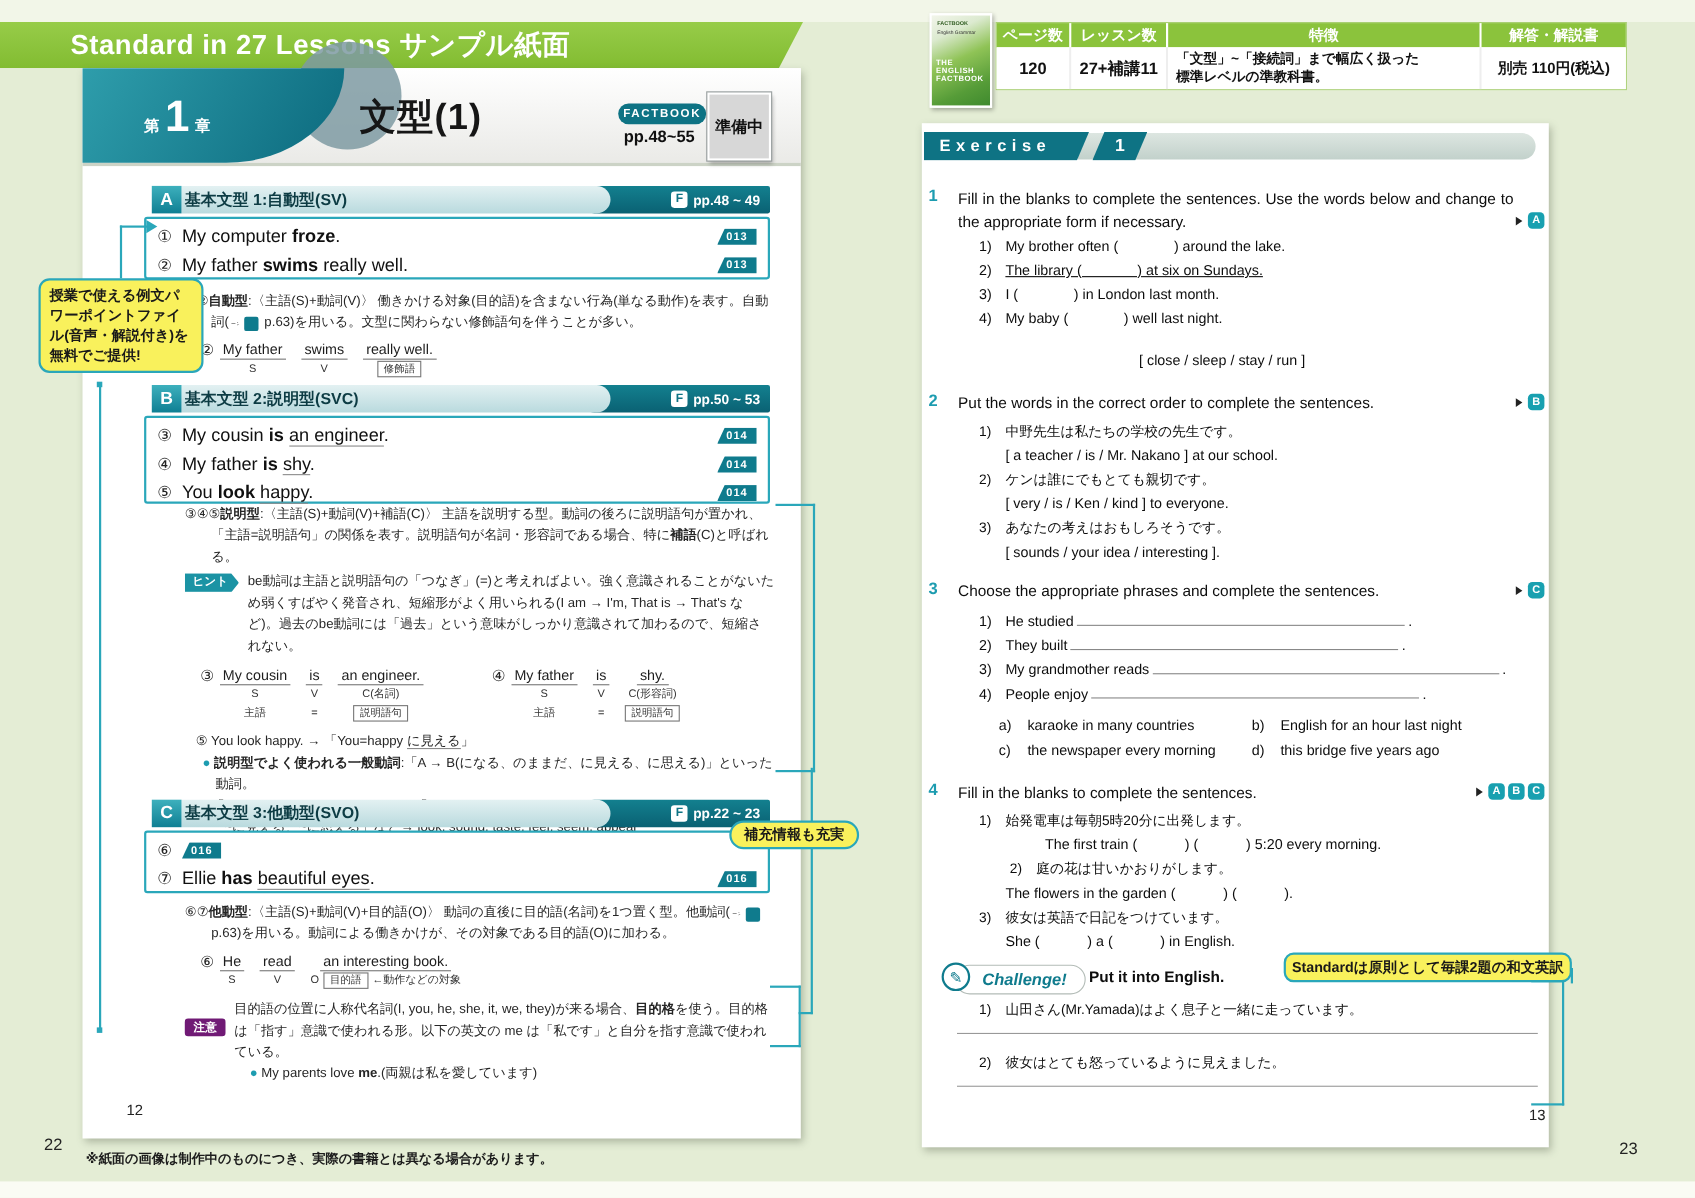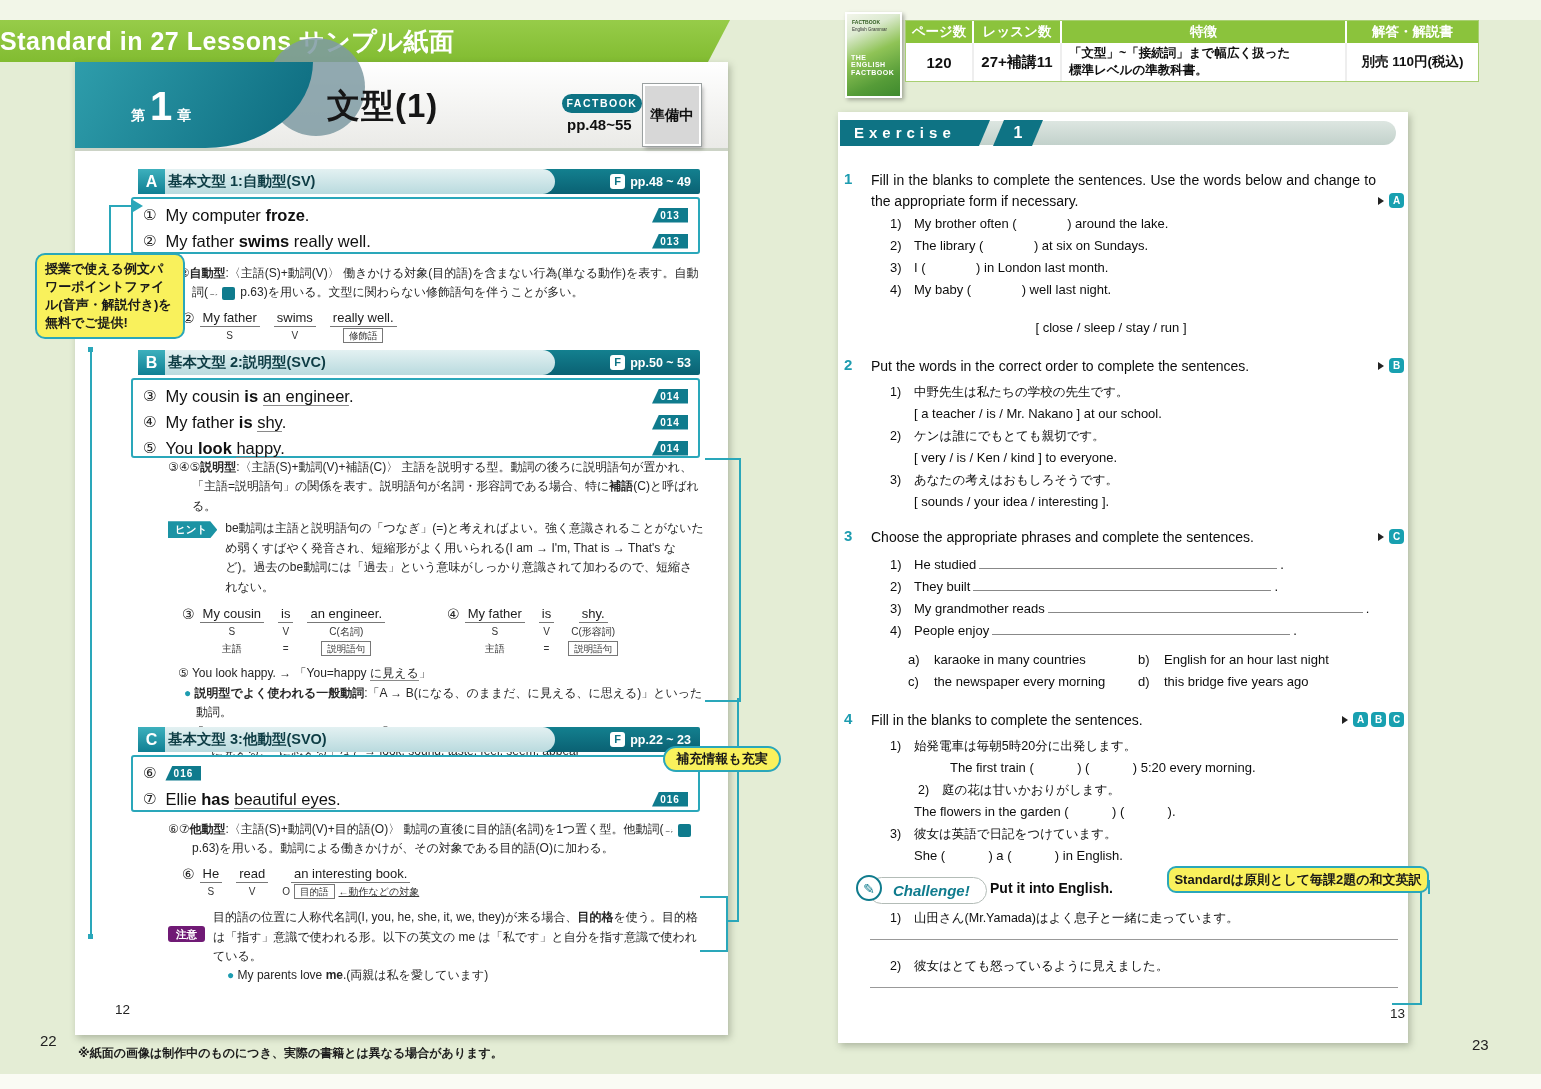--- a/index.html
+++ b/index.html
@@ -5,21 +5,21 @@
   html,body{margin:0;padding:0;}
   body{font-family:"Liberation Sans","DejaVu Sans",sans-serif;background:#e4edd5;}
   .canvas{position:relative;width:1541px;height:1089px;background:#e4edd5;overflow:hidden;}
   .topstrip{position:absolute;left:0;top:0;width:100%;height:20px;background:#f2f6e8;}
   .botstrip{position:absolute;left:0;top:1074px;width:100%;height:15px;background:#fafbf4;}
 
   
   .banner{position:absolute;left:0;top:20px;width:730px;height:42px;
     background:linear-gradient(180deg,#97cc49,#82bc31);
     clip-path:polygon(0 0,100% 0,calc(100% - 22px) 100%,0 100%);
-    color:#fff;font-size:25px;font-weight:bold;line-height:42px;box-sizing:border-box;letter-spacing:.5px;}
+    color:#fff;font-size:25px;font-weight:bold;line-height:42px;padding-left:64px;box-sizing:border-box;letter-spacing:.5px;}
 
   
   .info-table{position:absolute;left:905px;top:20px;width:572px;border:1px solid #a8cf72;background:#fff;}
   .it-row{display:flex;}
   .it-h{background:#8bc33c;color:#fff;font-size:13.5px;font-weight:bold;text-align:center;line-height:22px;height:22px;border-right:2px solid #fff;box-sizing:border-box;}
   .it-c{background:#fff;color:#111;font-weight:bold;text-align:center;border-right:2px solid #eee;box-sizing:border-box;display:flex;flex-direction:column;justify-content:center;height:38px;}
   .w1{width:68px;}.w2{width:88px;}.w3{width:285px;}.w4{width:131px;border-right:none!important;}
   .feat{text-align:left!important;font-size:12.5px;line-height:1.35;padding-left:7px;align-items:flex-start!important;}
   .it-c.v12{font-size:15px;}.it-c.v4{font-size:13.5px;}
 
@@ -76,21 +76,21 @@
   .hintbadge{flex-shrink:0;height:17px;line-height:17px;background:#1b93a4;color:#fff;font-size:10.5px;font-weight:bold;padding:0 10px 0 7px;clip-path:polygon(0 0,calc(100% - 7px) 0,100% 50%,calc(100% - 7px) 100%,0 100%);margin-top:2px;}
   .cautbadge{flex-shrink:0;height:16px;line-height:16px;background:#701a75;color:#fff;font-size:10.5px;font-weight:bold;padding:0 8px;border-radius:3px;margin-top:18px;}
   .htext{flex:1;}
   .diag{margin:6px 0 2px 14px;display:flex;align-items:flex-start;}
   .diag2{display:flex;gap:48px;margin:8px 0 2px 14px;}
   .dcirc{font-size:14px;margin-right:5px;line-height:18px;}
   .dgroup{display:inline-flex;flex-direction:column;align-items:center;margin-right:14px;}
   .dword{font-size:13px;color:#1c1c1c;border-bottom:1px solid #777;padding:0 3px;white-space:nowrap;line-height:17px;}
   .drow{display:flex;align-items:center;gap:4px;font-size:10px;color:#333;margin-top:1px;}
   .dbox{border:1px solid #777;padding:0 5px;font-size:9.5px;background:#fff;line-height:13px;}
-  .dnote{font-size:10px;color:#333;white-space:nowrap;text-decoration:underline;}
+  .dnote{font-size:10px;color:#333;white-space:nowrap;}
   .ind{margin-left:10px;}
   .hang{padding-left:1em;text-indent:-1em;}
   .verbs{white-space:pre-wrap;margin-left:10px;}
 
   
   .ycall{position:absolute;background:#f9f15c;border:2px solid #2aa7ba;border-radius:10px;font-weight:bold;color:#191919;box-sizing:border-box;}
   .ycall-left{left:35px;top:253px;width:150px;padding:5px 8px;font-size:13px;line-height:1.38;}
   .ycall-sup{left:588px;top:684px;width:118px;height:26px;font-size:13px;text-align:center;line-height:22px;border-radius:13px;z-index:6;}
   .ycall-tr{left:1167px;top:866px;width:262px;height:27px;font-size:13px;text-align:center;line-height:23px;border-radius:9px;z-index:6;}
 
@@ -406,21 +406,21 @@
       <div class="exbar-num">1</div>
     </div>
 
     <div class="qnum" style="top:58px;">1</div>
     <div class="qhead" style="top:58px;">Fill in the blanks to complete the sentences.  Use the words below and change to the appropriate form if necessary.</div>
     <div class="refs" style="right:4px;top:81px;">
       <span class="tri-s"></span>
       <span class="refbadge">A</span>
     </div>
     <div class="qitem" style="top:104px;"><span class="ino">1)</span><span>My brother often (              ) around the lake.</span></div>
-    <div class="qitem" style="top:126px;"><span class="ino">2)</span><span>The library (              ) at six on Sundays.</span></div>
+    <div class="qitem" style="top:126px;text-decoration:underline;"><span class="ino">2)</span><span>The library (              ) at six on Sundays.</span></div>
     <div class="qitem" style="top:148px;"><span class="ino">3)</span><span>I (              ) in London last month.</span></div>
     <div class="qitem" style="top:170px;"><span class="ino">4)</span><span>My baby (              ) well last night.</span></div>
     <div class="wordbank" style="top:208px;">[ close / sleep / stay / run ]</div>
 
     <div class="qnum" style="top:244px;">2</div>
     <div class="qhead" style="top:244px;">Put the words in the correct order to complete the sentences.</div>
     <div class="refs" style="right:4px;top:246px;">
       <span class="tri-s"></span>
       <span class="refbadge">B</span>
     </div>

